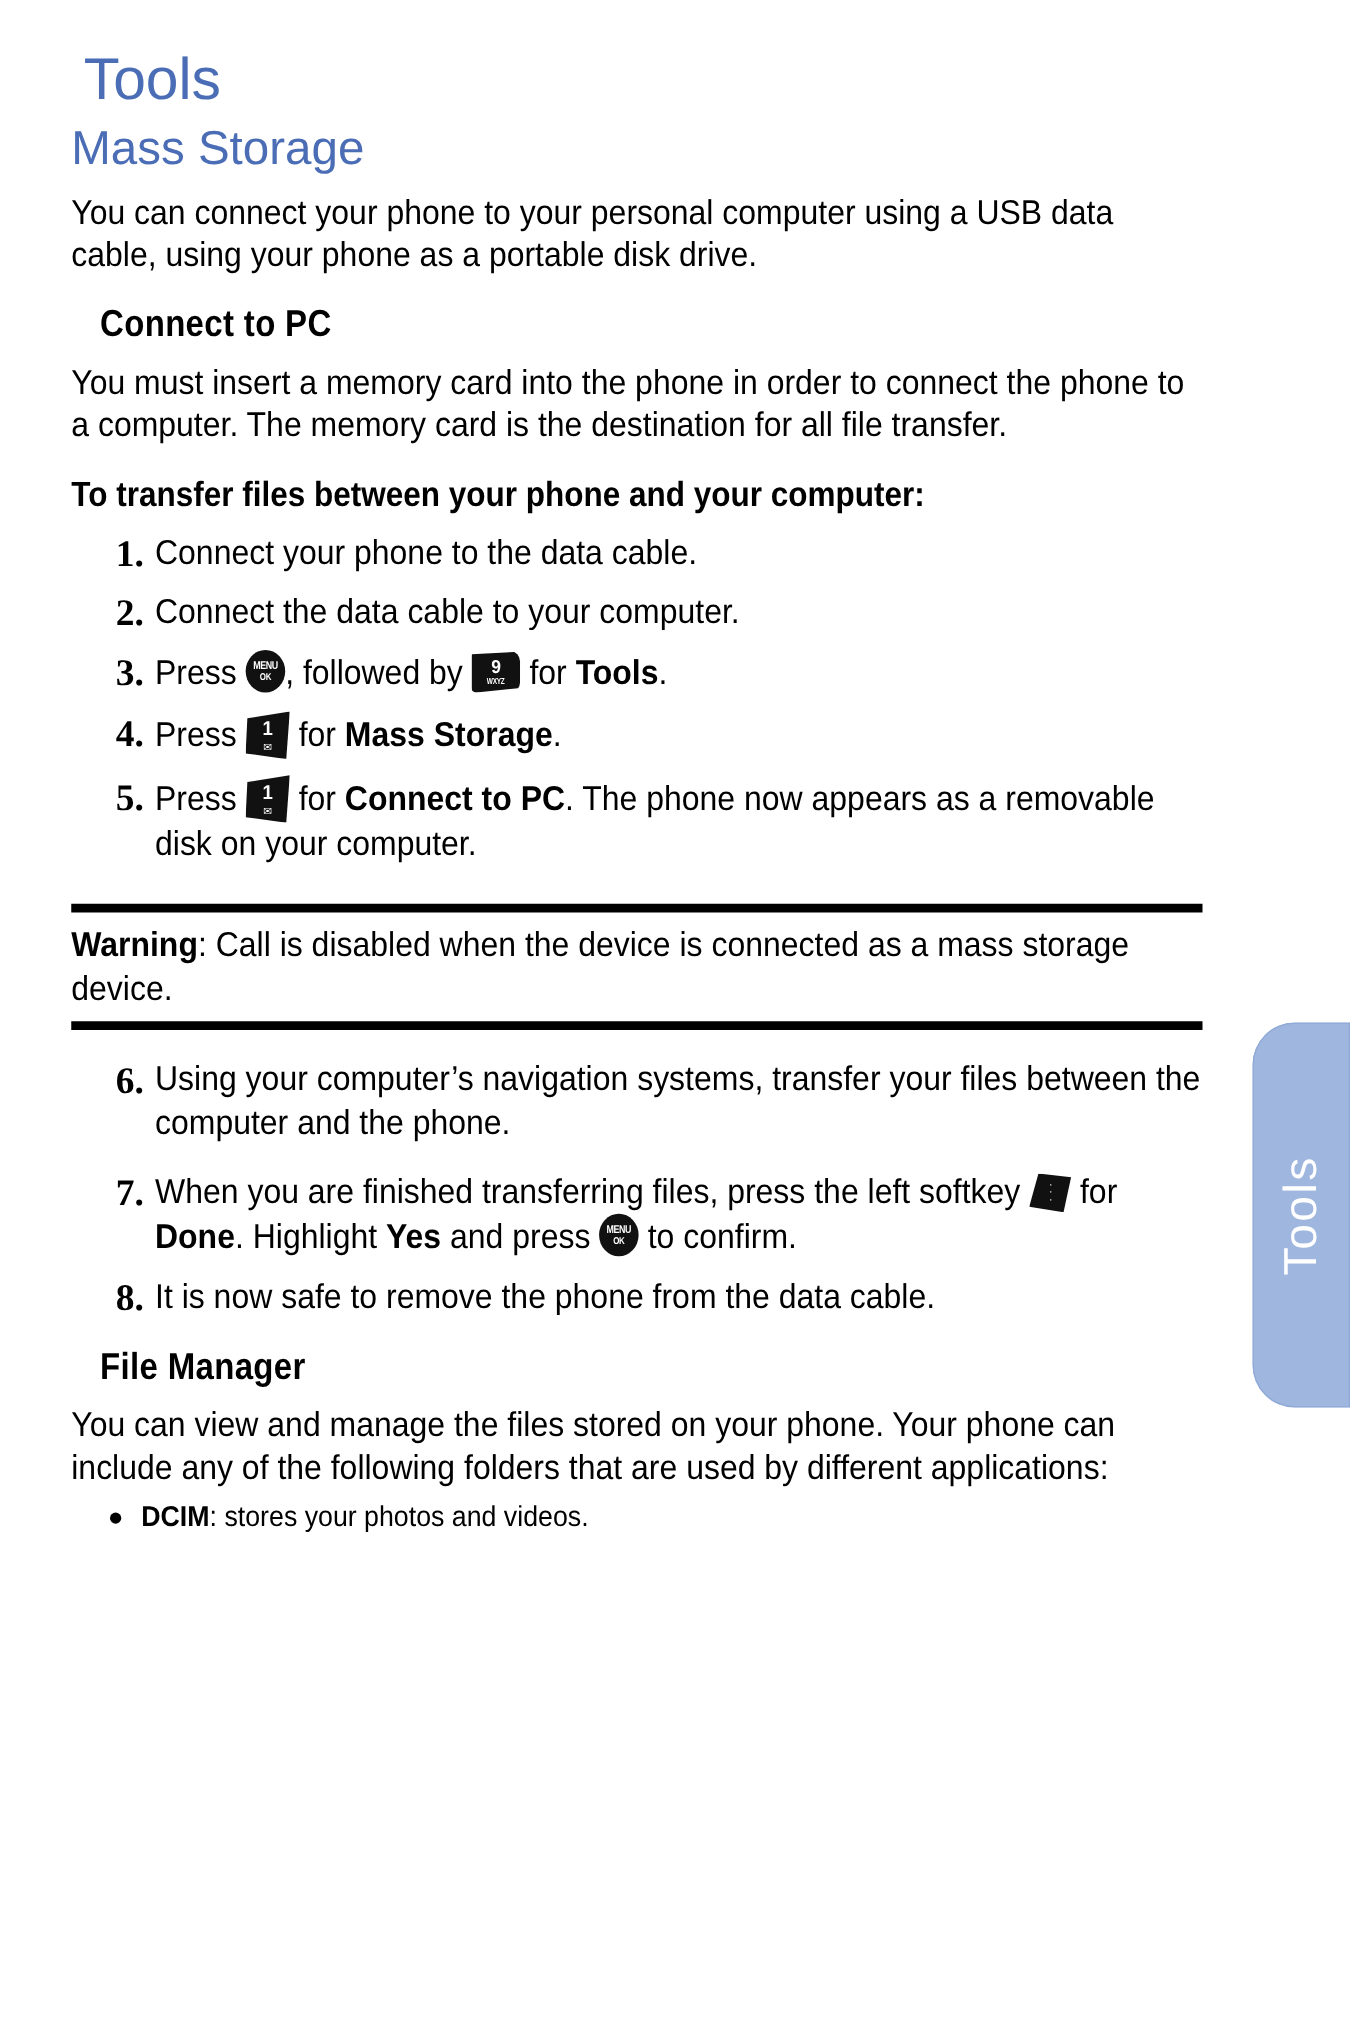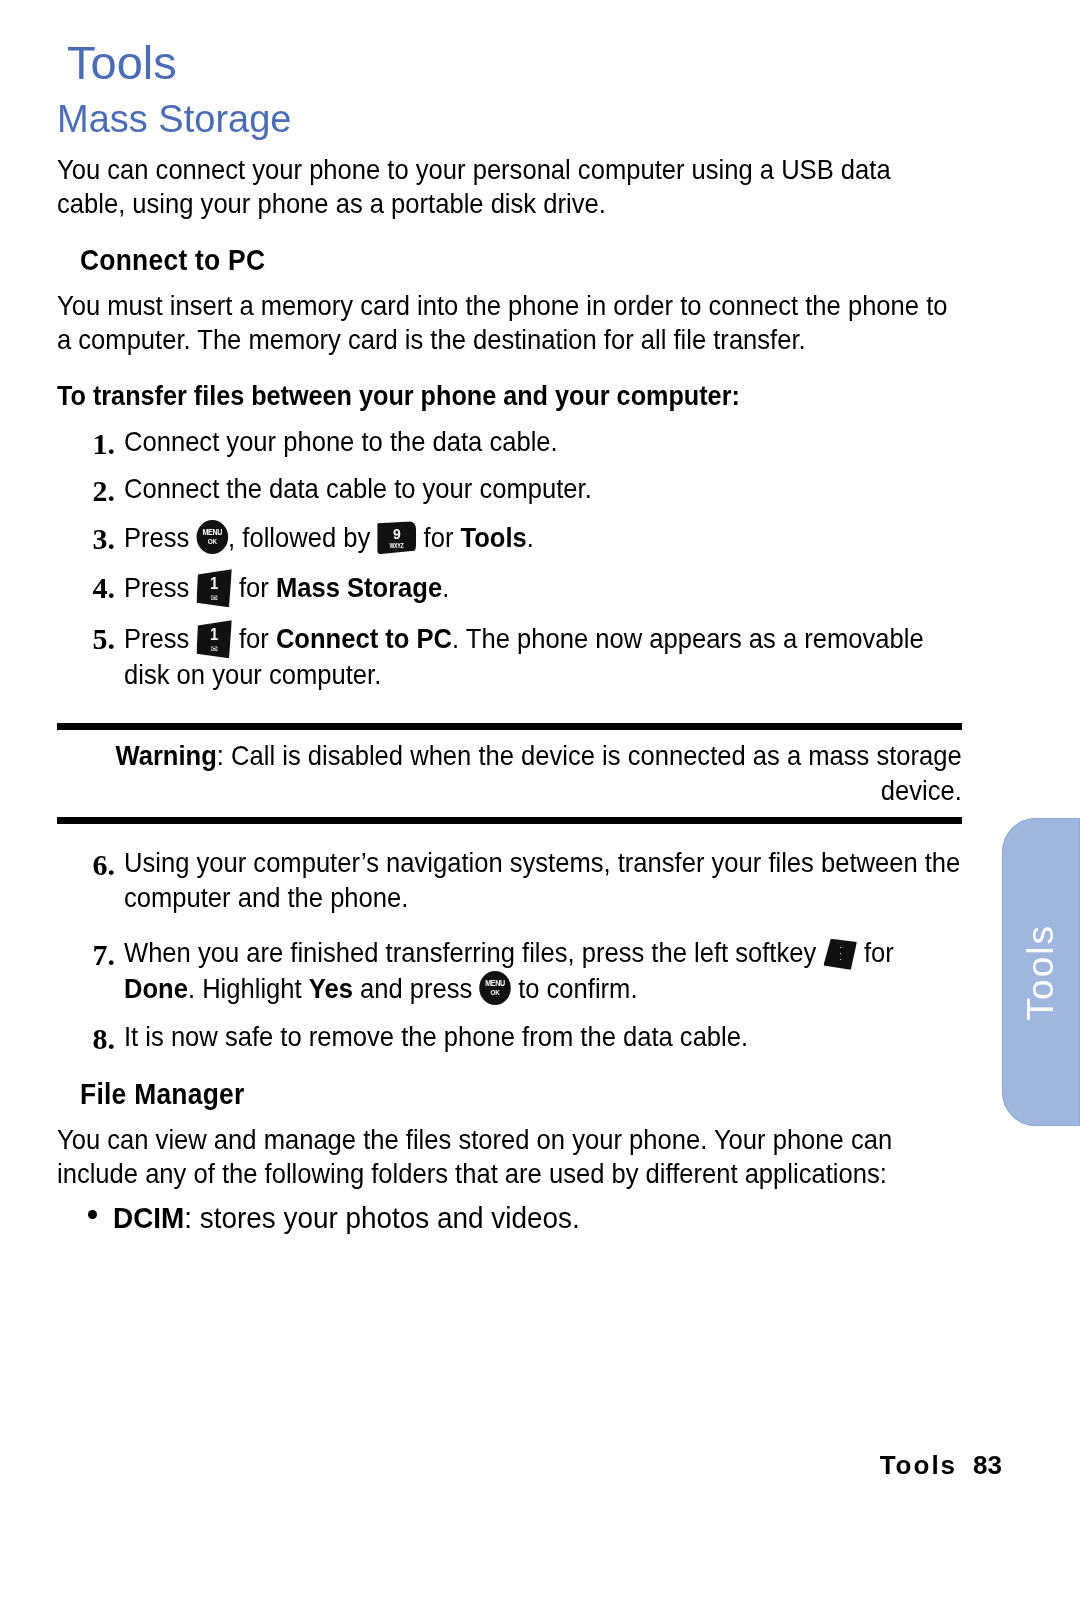--- a/index.html
+++ b/index.html
@@ -114,21 +114,20 @@
   }
   .b{font-weight:bold;}
   
   .rule{
     height:7px;
     background:#000;
     margin:0;
   }
   .warning-block{
     margin-top:30px;
-    text-align:right;
   }
   .warning-block .wtext{
     font-size:27.5px;
     line-height:1.25;
     padding:9px 0 9px 0;
     transform:scaleX(0.93);
     transform-origin:left center;
     width:107.5%;
   }
   .warning-block .wtext .wlabel{
@@ -136,21 +135,21 @@
   }
   
   ul.bullets{
     list-style:none;
     margin:8px 0 0 0;
     padding:0;
   }
   ul.bullets li{
     position:relative;
     padding-left:56px;
-    font-size:30px;
+    font-size:23px;
     line-height:1.25;
     margin-top:6px;
   }
   ul.bullets li .dot{
     position:absolute;
     left:31px;
     top:11px;
     width:9px;height:9px;
     background:#000;
     border-radius:50%;
@@ -357,17 +356,14 @@
 
     <ul class="bullets" id="bullet-list">
         <li>
           <span class="dot"></span>
           <span class="btxt"><span class="b">DCIM</span><span>: stores your photos and videos.</span></span>
         </li>
       </ul>
 
   </div>
 
-  <div class="footer">
-    <span>Tools</span><span class="pg">83</span>
-  </div>
 
 </div>
 
 </body></html>

